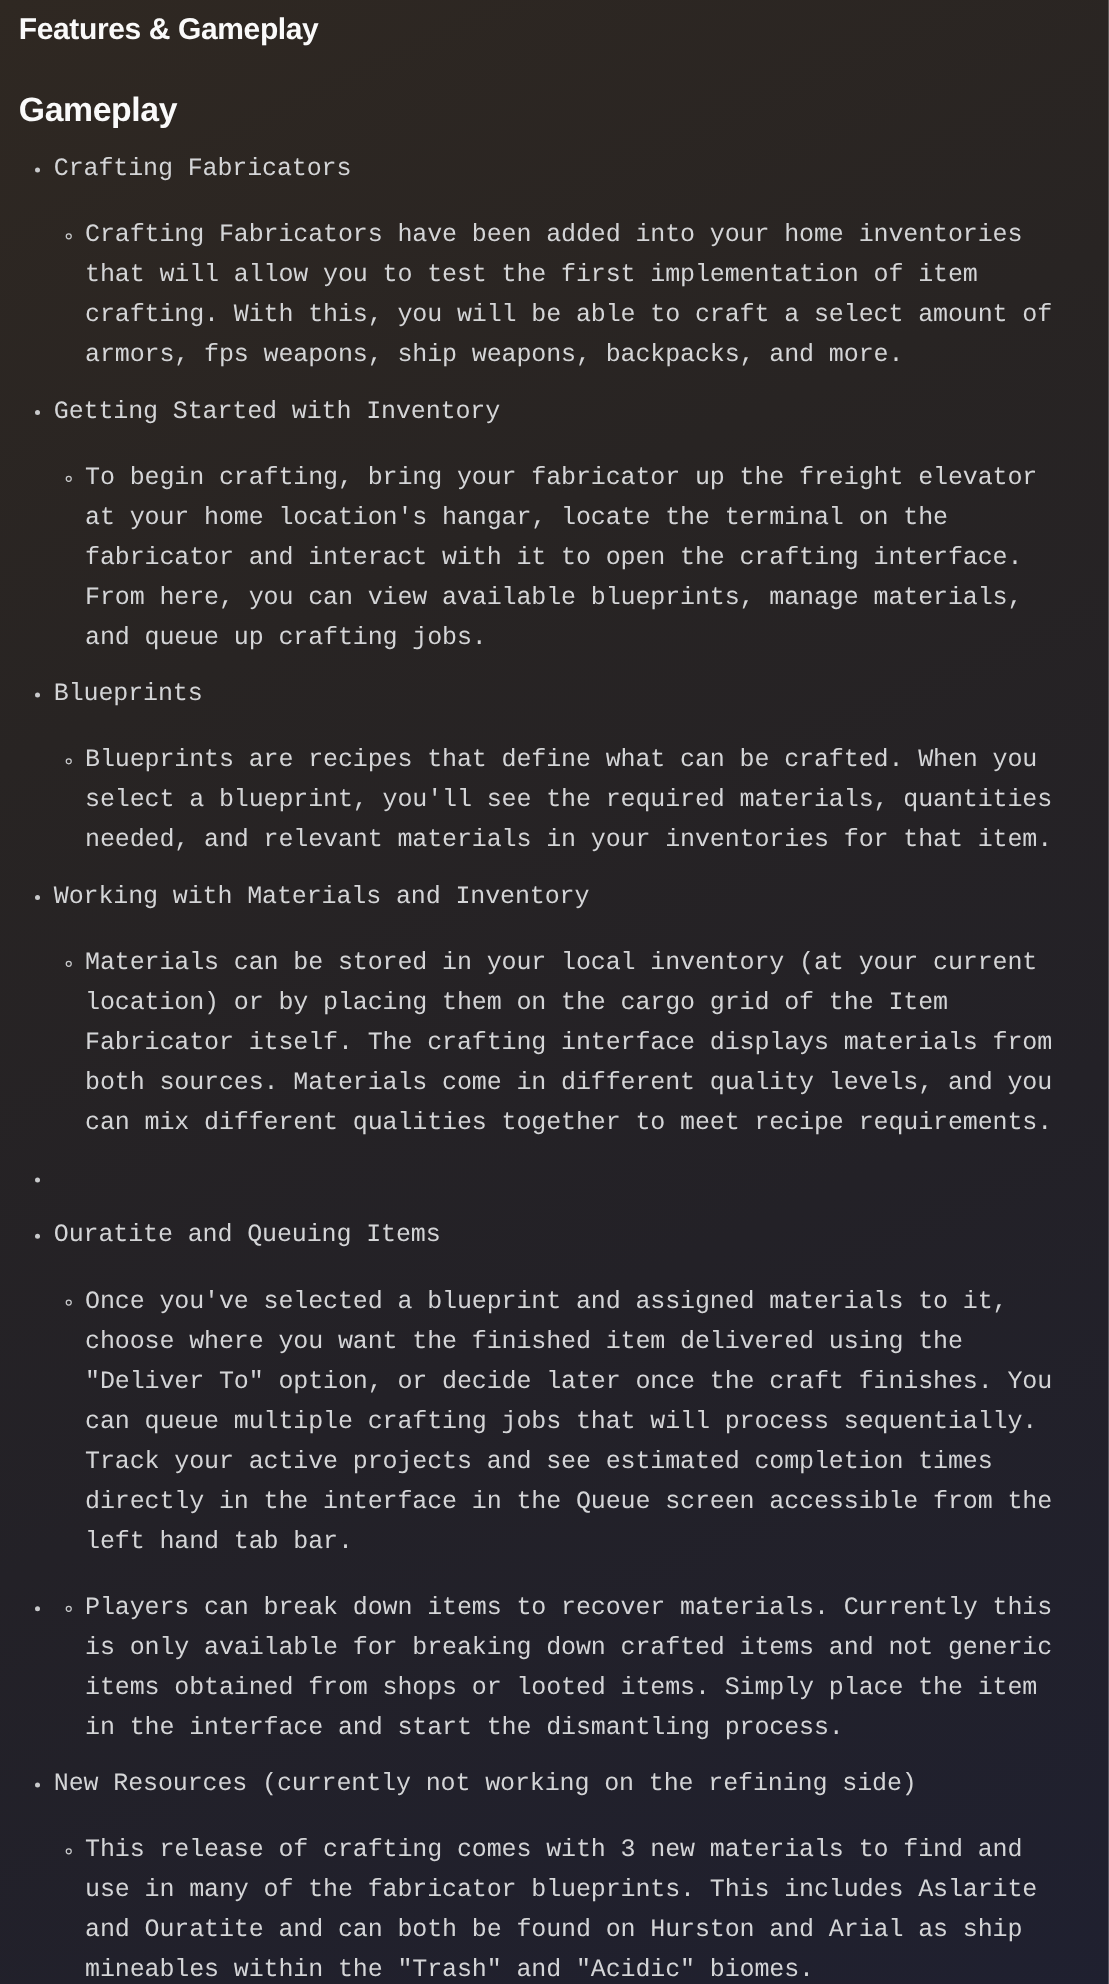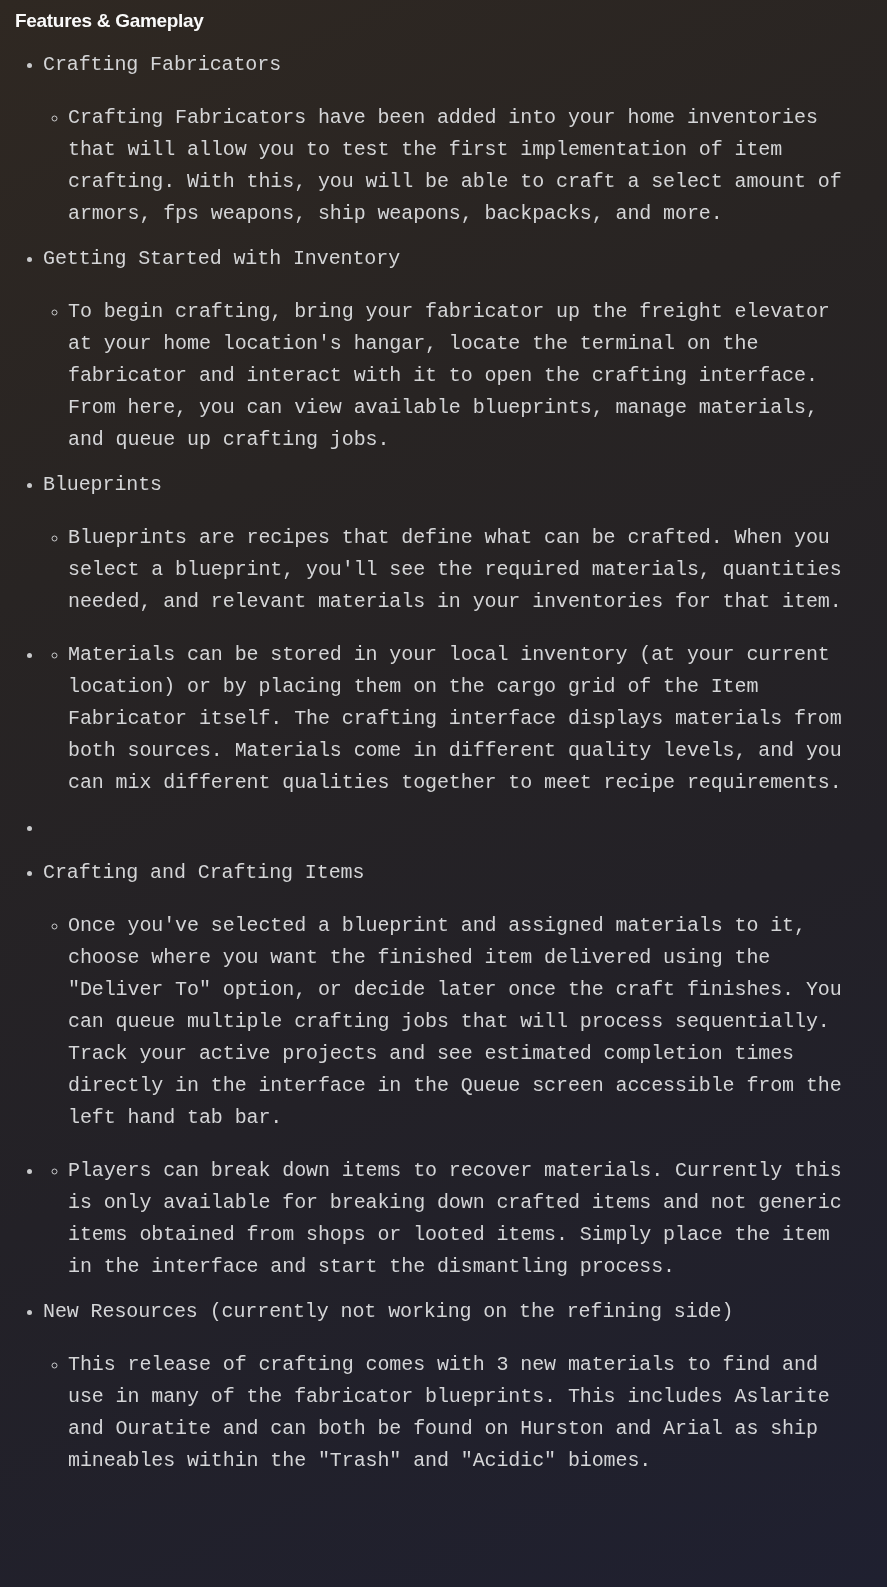--- a/index.html
+++ b/index.html
@@ -13,21 +13,21 @@
     font-family: "Liberation Sans", sans-serif;
     color: #d4d5d7;
     letter-spacing: -0.1px;
     overflow: hidden;
   }
   .page {
     padding: 10px 25px 20px 15px;
   }
   h1.title {
     margin: 0 0 0 0;
-    font-size: 19px;
+    font-size: 24px;
     line-height: 1.2;
     font-weight: bold;
     color: #fafafa;
     letter-spacing: -0.3px;
   }
   h2.section {
     margin: 33px 0 0 0;
     font-size: 27px;
     line-height: 1.2;
     font-weight: bold;
@@ -59,20 +59,21 @@
   }
   .t1, ul.l2 > li {
     color: #d4d5d7;
   }
 </style>
 </head>
 <body>
 
 <div class="page">
   <h1 class="title">Features &amp; Gameplay</h1>
+  <h2 class="section">Gameplay</h2>
 
   <ul class="l1">
     <li>
       <div class="t1">Crafting Fabricators</div>
       <ul class="l2">
         <li>Crafting Fabricators have been added into your home inventories that will allow you to test the first implementation of item crafting. With this, you will be able to craft a select amount of armors, fps weapons, ship weapons, backpacks, and more.</li>
       </ul>
     </li>
 
     <li>
@@ -83,30 +84,31 @@
     </li>
 
     <li>
       <div class="t1">Blueprints</div>
       <ul class="l2">
         <li>Blueprints are recipes that define what can be crafted. When you select a blueprint, you'll see the required materials, quantities needed, and relevant materials in your inventories for that item.</li>
       </ul>
     </li>
 
     <li>
+      <div class="t1">Working with Materials and Inventory</div>
       <ul class="l2">
         <li>Materials can be stored in your local inventory (at your current location) or by placing them on the cargo grid of the Item Fabricator itself. The crafting interface displays materials from both sources. Materials come in different quality levels, and you can mix different qualities together to meet recipe requirements.</li>
       </ul>
     </li>
 
     <li>
     </li>
 
     <li>
-      <div class="t1">Crafting and Crafting Items</div>
+      <div class="t1">Ouratite and Queuing Items</div>
       <ul class="l2">
         <li>Once you've selected a blueprint and assigned materials to it, choose where you want the finished item delivered using the "Deliver To" option, or decide later once the craft finishes. You can queue multiple crafting jobs that will process sequentially. Track your active projects and see estimated completion times directly in the interface in the Queue screen accessible from the left hand tab bar.</li>
       </ul>
     </li>
 
     <li>
       <ul class="l2">
         <li>Players can break down items to recover materials. Currently this is only available for breaking down crafted items and not generic items obtained from shops or looted items. Simply place the item in the interface and start the dismantling process.</li>
       </ul>
     </li>

